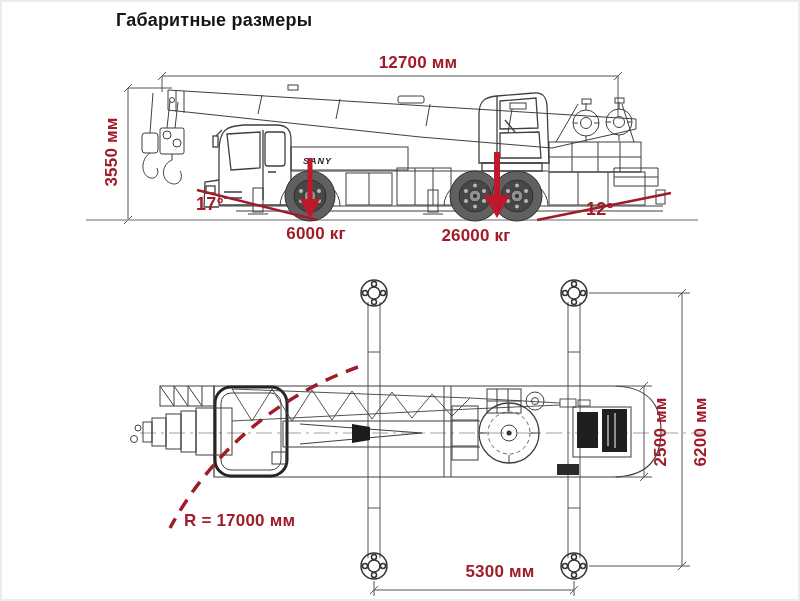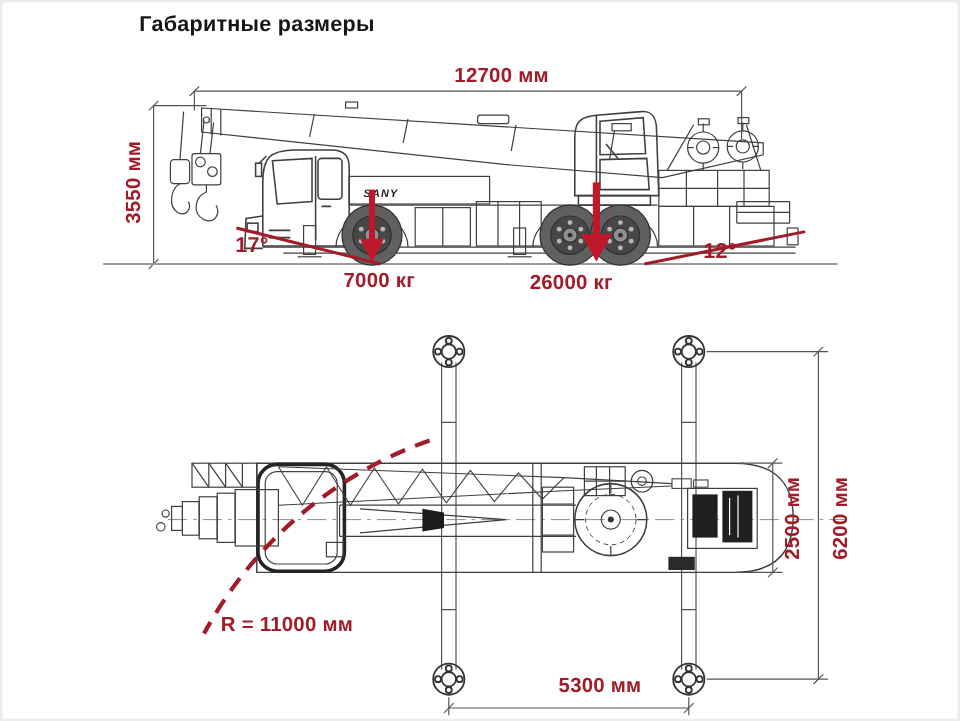--- a/index.html
+++ b/index.html
@@ -303,18 +303,18 @@
     </g>
 
     <path d="M358,367 A345,345 0 0 0 170,528" stroke="#A11C28" stroke-width="3.5" stroke-dasharray="13 9"></path>
   </g>
 </svg>
 
 <div class="lbl clbl" style="left:418px;top:63px;">12700 мм</div>
 <div class="lbl vlbl" style="left:112px;top:152px;">3550 мм</div>
 <div class="lbl angle" style="left:196px;top:194px;">17°</div>
 <div class="lbl angle" style="left:586px;top:199px;">12°</div>
-<div class="lbl clbl" style="left:316px;top:234px;">7000 кг</div>
+<div class="lbl clbl" style="left:316px;top:234px;">6000 кг</div>
 <div class="lbl clbl" style="left:476px;top:236px;">26000 кг</div>
 <div class="lbl vlbl" style="left:661px;top:432px;">2500 мм</div>
 <div class="lbl vlbl" style="left:701px;top:432px;">6200 мм</div>
 <div class="lbl clbl" style="left:500px;top:572px;">5300 мм</div>
-<div class="lbl" style="left:184px;top:511px;">R = 11000 мм</div>
+<div class="lbl" style="left:184px;top:511px;">R = 17000 мм</div>
 
 </body></html>

